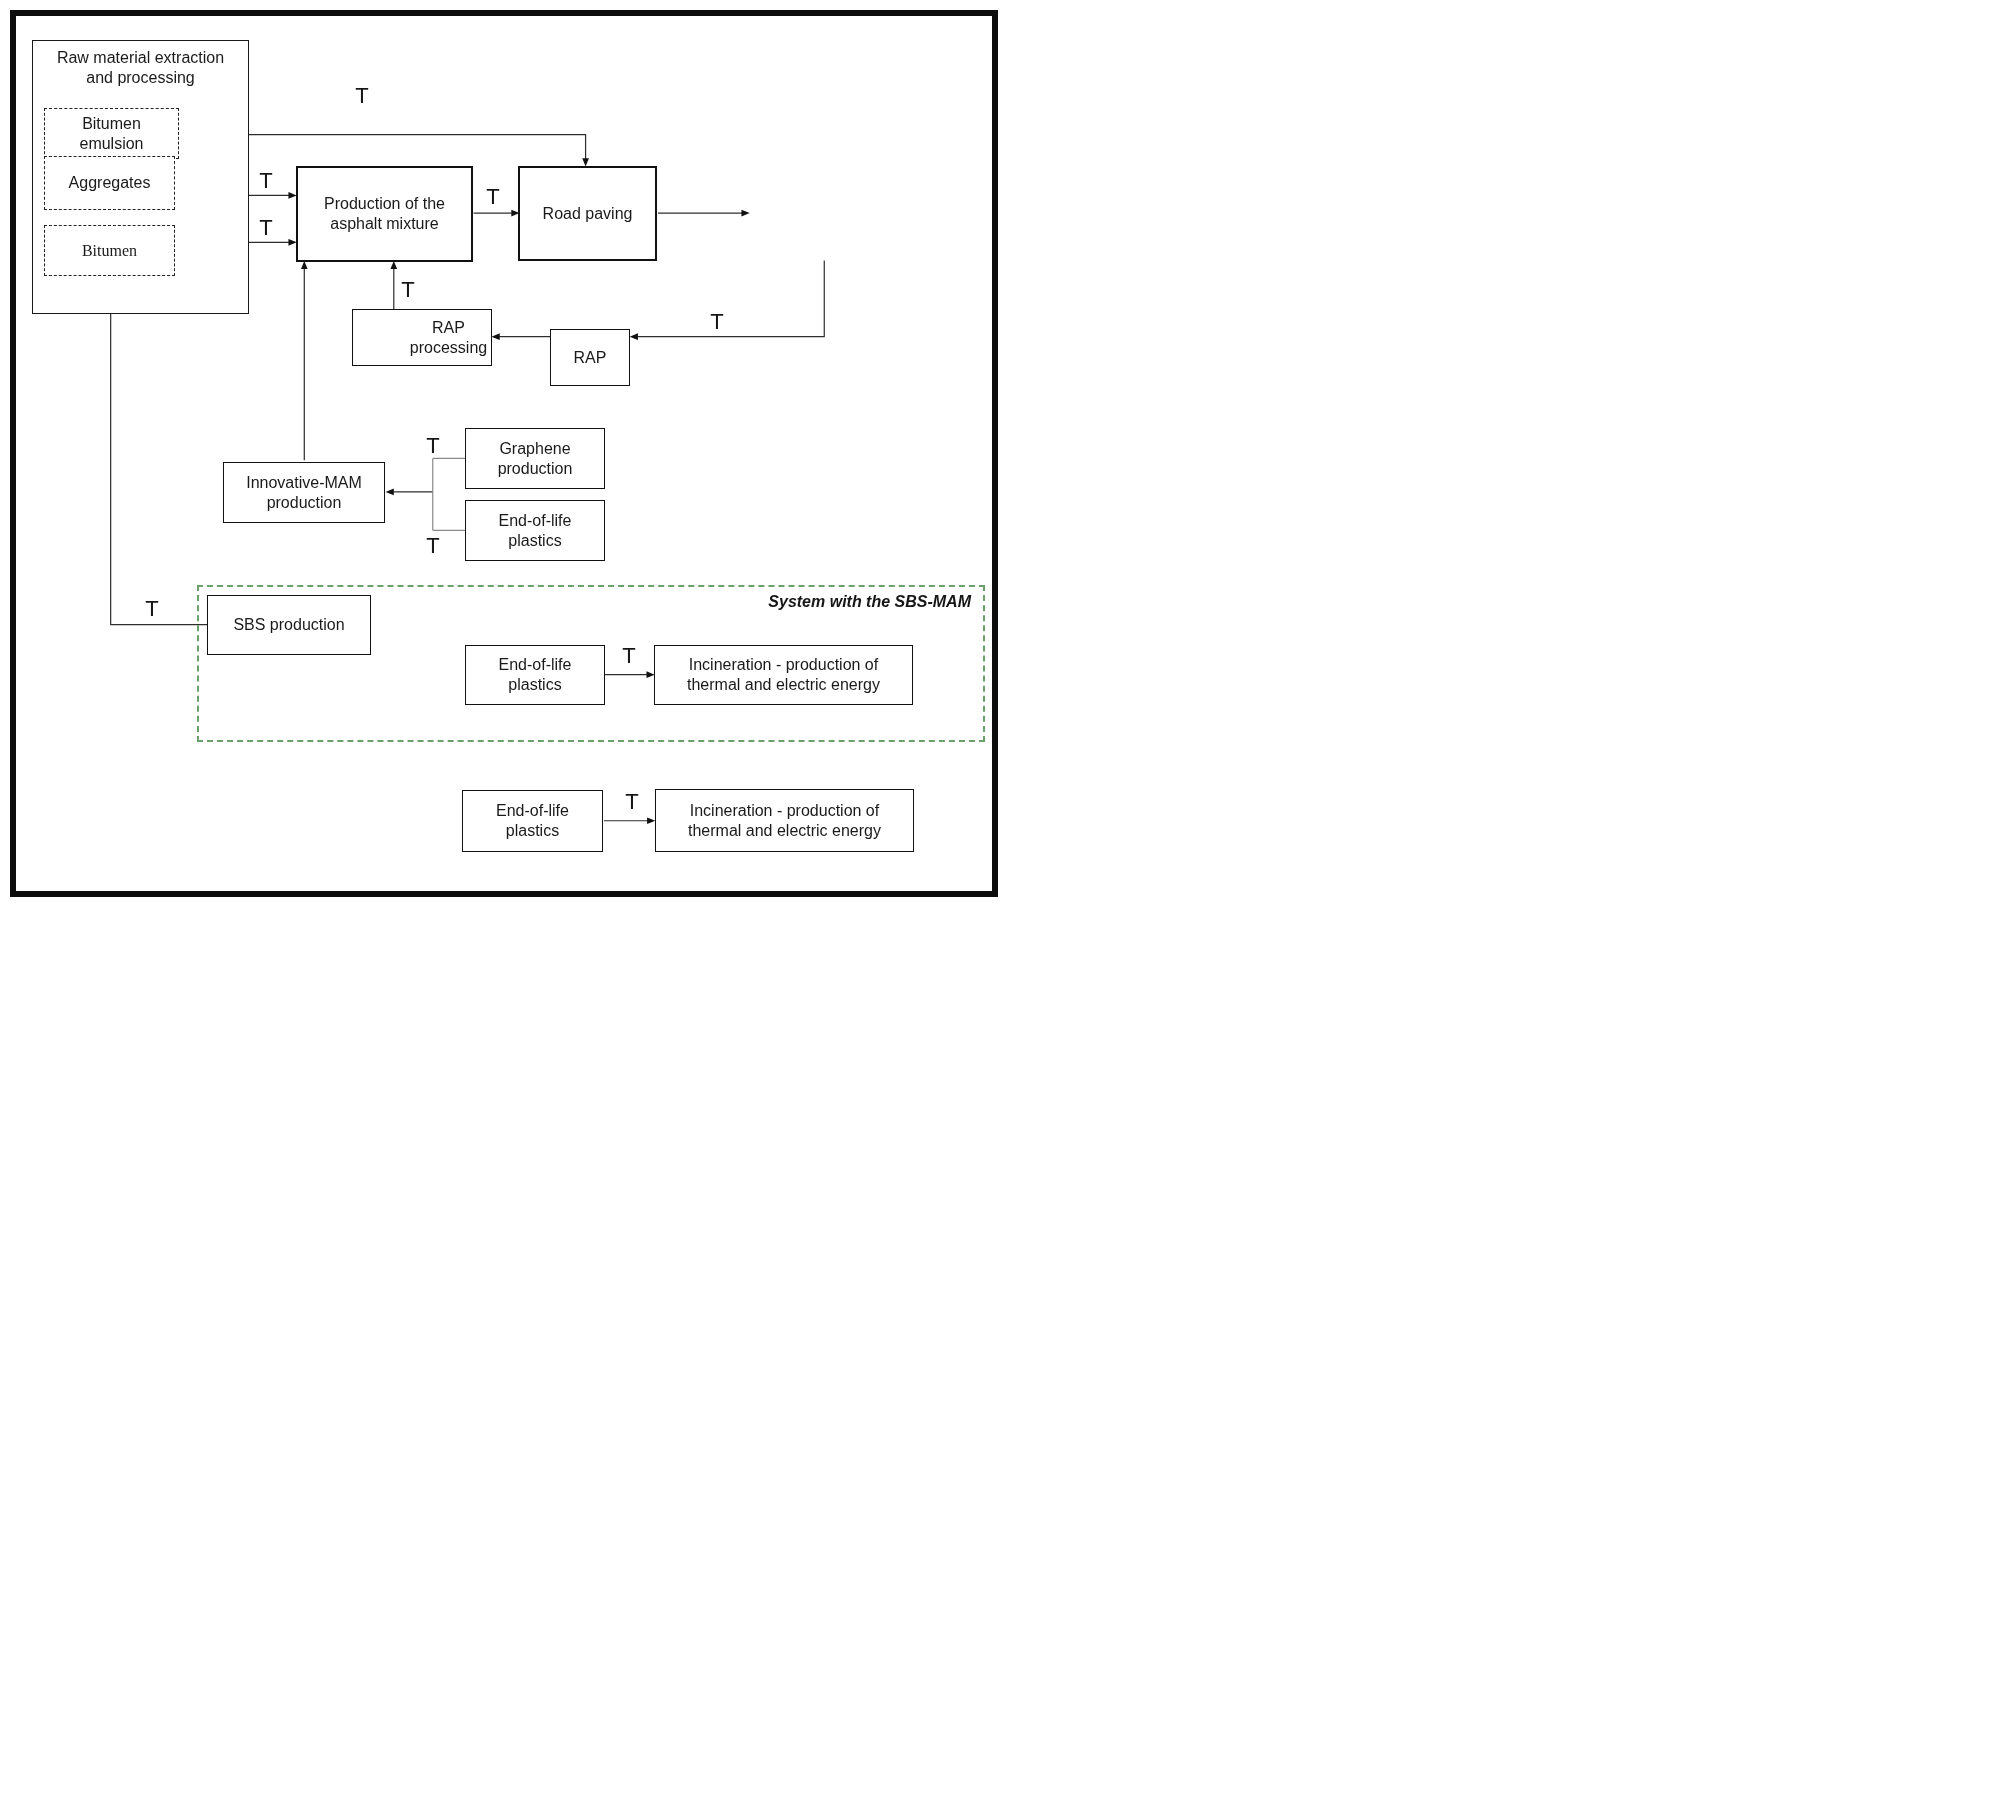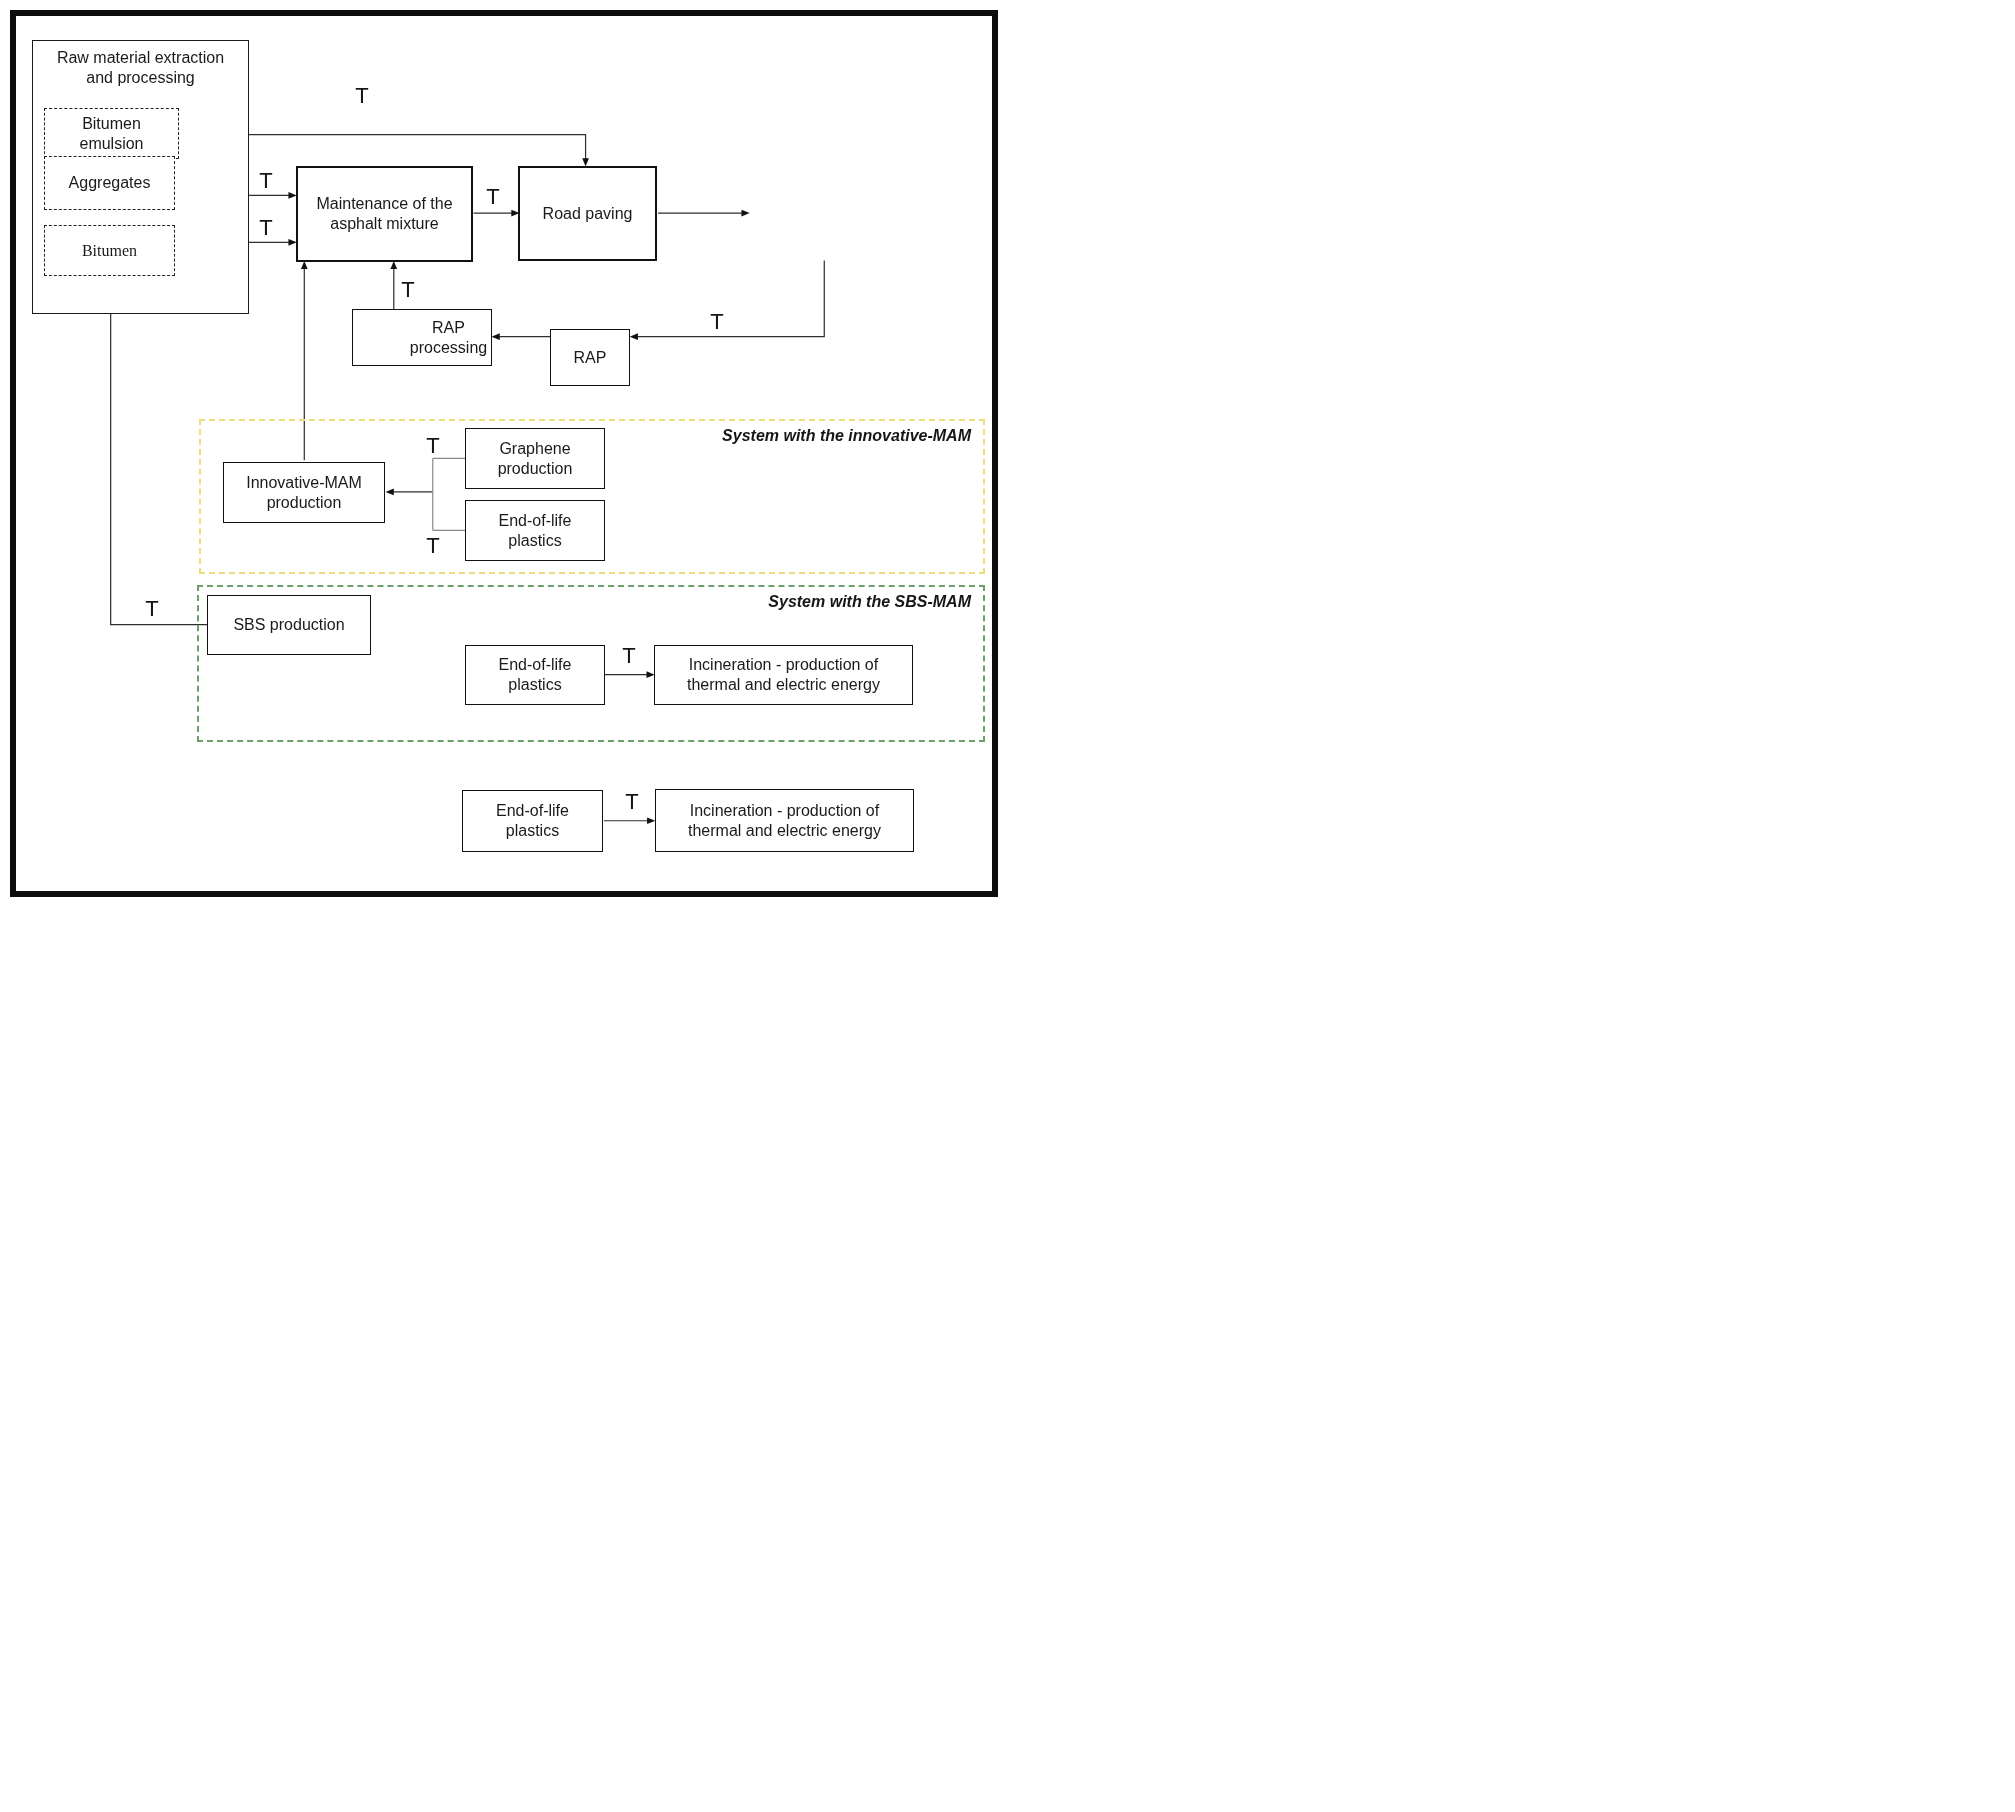--- a/index.html
+++ b/index.html
@@ -94,42 +94,39 @@
       <path d="M646 508 L646 441" marker-end="url(#ah)"></path>
       <path d="M499 756 L499 441" marker-end="url(#ah)"></path>
       <path d="M363 1026 L181 1026 L181 465" marker-end="url(#ah)"></path>
       <path d="M710 808 L645 808" marker-end="url(#ah)"></path>
       <path d="M993 1108 L1062 1108" marker-end="url(#ah)"></path>
       <path d="M991 1348 L1063 1348" marker-end="url(#ah)"></path>
     </g>
     <path d="M763 753 L710 753 M763 871 L710 871 M710 753 L710 871" stroke="#8a8a8a" stroke-width="2" fill="none"></path>
   </svg>
 
-  <div class="sys sys-yellow">
-    <div class="sys-title">System with the innovative-MAM</div>
-  </div>
   <div class="sys sys-green">
     <div class="sys-title">System with the SBS-MAM</div>
   </div>
 
   <div class="box b-raw">
     <span class="raw-title">Raw material extraction and processing</span>
   </div>
   <div class="box b-emul">
     <span>Bitumen emulsion</span>
   </div>
   <div class="box b-aggr">
     <span>Aggregates</span>
   </div>
   <div class="box b-bitu">
     <span>Bitumen</span>
   </div>
 
   <div class="box b-prod">
-    <span>Maintenance of the asphalt mixture</span>
+    <span>Production of the asphalt mixture</span>
   </div>
   <div class="box b-road">
     <span>Road paving</span>
   </div>
   <div class="box b-rapp">
     <span>RAP processing</span>
   </div>
   <div class="box b-rap">
     <span>RAP</span>
   </div>

